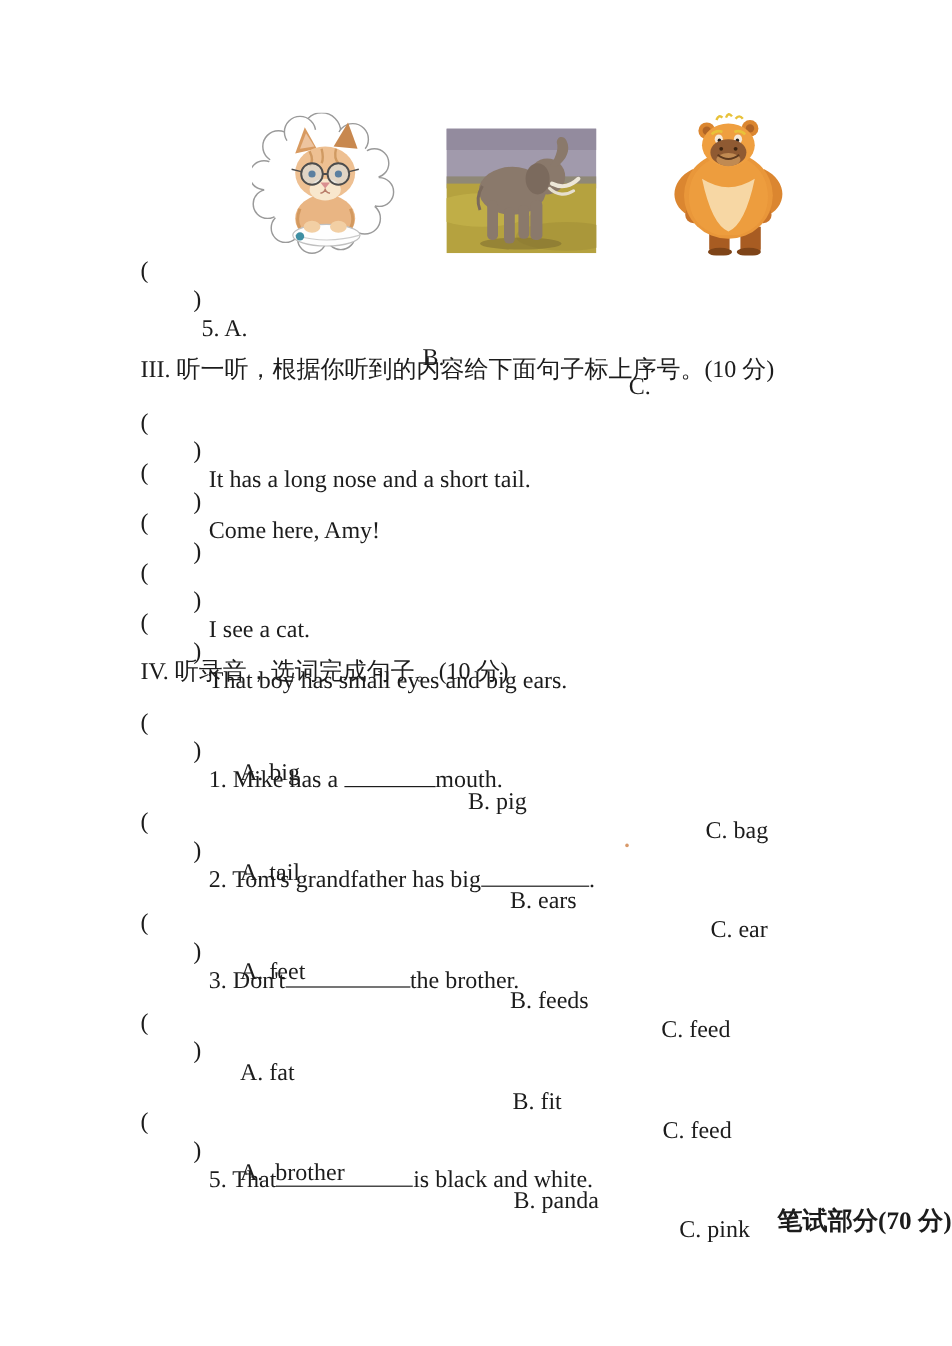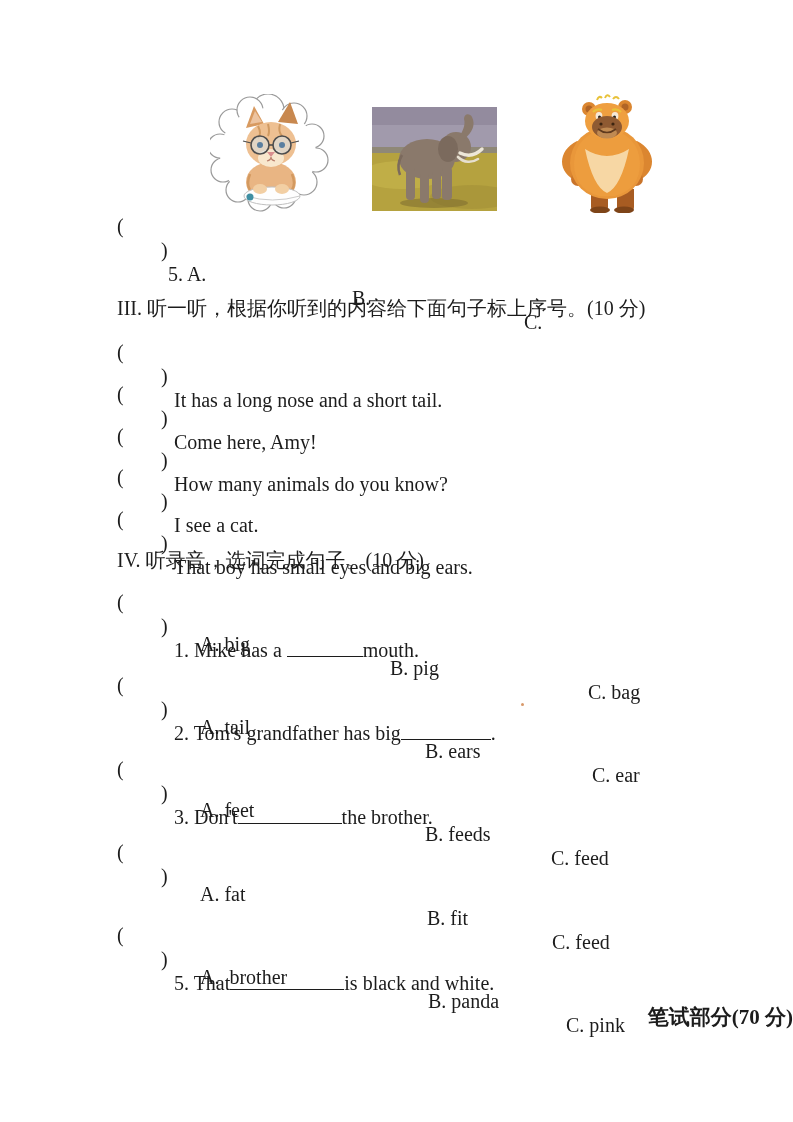--- a/index.html
+++ b/index.html
@@ -167,21 +167,20 @@
     <span class="abs txt">It has a long nose and a short tail.</span>
   </div>
   <div class="line" style="top:358px">
     <span class="abs p-open">(</span>
     <span class="abs p-close">)</span>
     <span class="abs txt">Come here, Amy!</span>
   </div>
   <div class="line" style="top:400px">
     <span class="abs p-open">(</span>
     <span class="abs p-close">)</span>
-    <span class="abs txt">How many animals do you know?</span>
   </div>
   <div class="line" style="top:441px">
     <span class="abs p-open">(</span>
     <span class="abs p-close">)</span>
     <span class="abs txt">I see a cat.</span>
   </div>
   <div class="line" style="top:483px">
     <span class="abs p-open">(</span>
     <span class="abs p-close">)</span>
     <span class="abs txt">That boy has small eyes and big ears.</span>

